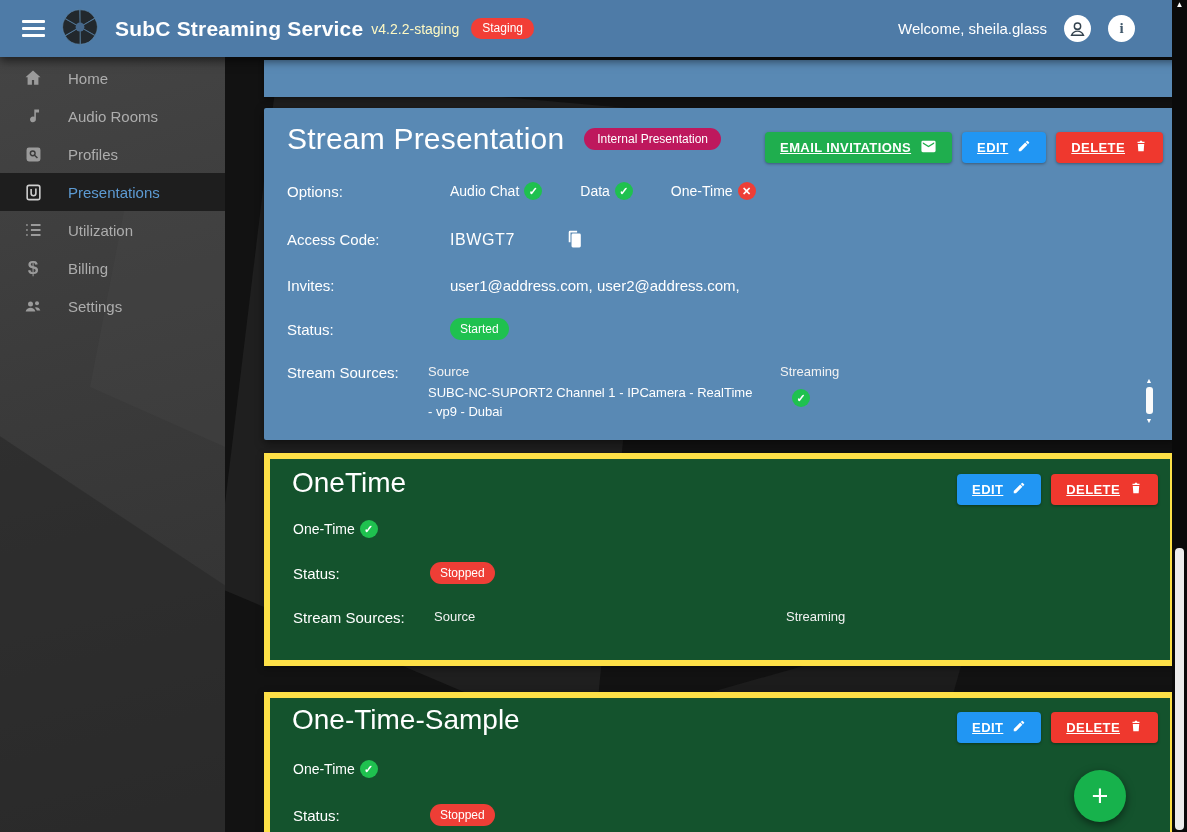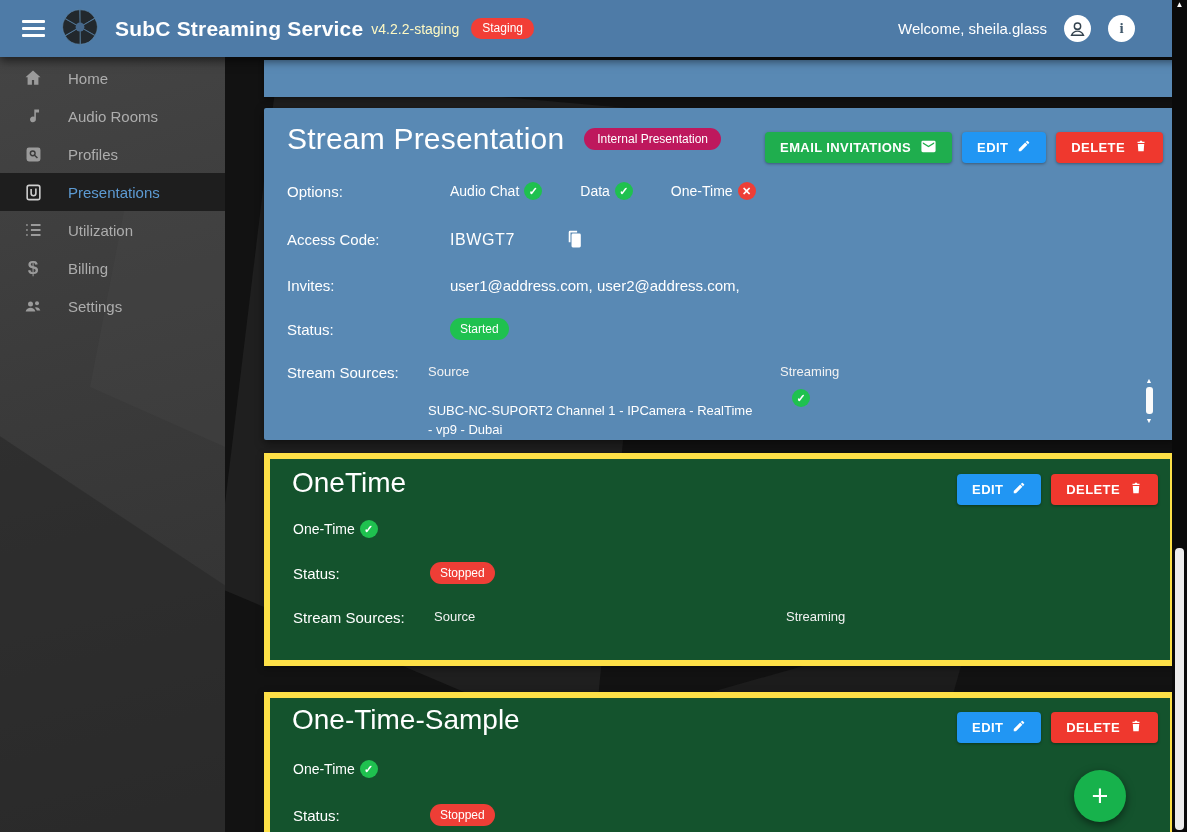--- a/index.html
+++ b/index.html
@@ -54,40 +54,40 @@
 
   .card-stream { top:51px; height:332px; background:#5989b4; border-radius:2px;
                  box-shadow:0 3px 8px rgba(0,0,0,.5); }
   .title-row { position:absolute; left:23px; top:14px; display:flex; align-items:center; }
   .card-title-lg { font-size:30px; font-weight:500; letter-spacing:.2px; }
   .badge-orange { margin-left:20px; background:#be185d; font-size:12px; padding:4px 13px;
                   border-radius:12px; white-space:nowrap; }
   .btn-row { position:absolute; top:24px; right:13px; display:flex; gap:10px; }
   .btn { height:31px; border:none; border-radius:4px; color:#fff; font-weight:700; font-size:13px;
          letter-spacing:.4px; display:inline-flex; align-items:center; gap:9px; padding:0 15px;
-         cursor:pointer; font-family:inherit; box-shadow:0 1px 3px rgba(0,0,0,.35); }
+         cursor:pointer; font-family:inherit; box-shadow:0 1px 3px rgba(0,0,0,.35);text-decoration:underline; }
   .btn-green { background:#1fae4e; } .btn-blue { background:#2196f3; } .btn-red { background:#ef382e; }
 
   .row { position:absolute; left:23px; display:flex; align-items:center; font-size:15px;gap:22px; }
   .row .lbl { width:141px; flex:none; }
   .r-options { top:74px; } .r-access { top:121px; } .r-invites { top:169px; } .r-status { top:210px; }
   .opt { display:inline-flex; align-items:center; margin-right:16px; font-size:14px; }
   .chk { width:18px; height:18px; border-radius:50%; display:grid; place-items:center;
          font-size:11px; font-weight:700; color:#fff; margin-left:5px; flex:none; }
   .chk-yes { background:#1fc14f; } .chk-no { background:#ee3e36; }
   .access-code { font-size:16px; letter-spacing:.6px; }
   .copy-btn { margin-left:27px; cursor:pointer; display:grid; place-items:center; }
   .pill { font-size:12px; padding:4px 10px; border-radius:11px; color:#fff; }
   .pill-green { background:#1fc14f; } .pill-red { background:#ee3e36; }
 
   .sources-row { position:absolute; left:23px; top:256px; display:flex; align-items:flex-start; }
   .sources-row .lbl { width:141px; flex:none; font-size:15px; }
   .src-col { width:352px; font-size:13px; }
   .col-head { font-size:13px; color:#f2f2f2; }
-  .src-name { margin-top:23px; line-height:1.45; width:332px; }
+  .src-name { margin-top:5px; line-height:1.45; width:332px; }
   .stream-col { font-size:13px; }
   .stream-col .chk { margin:10px 0 0 12px; }
   .mini-scroll { position:absolute; right:21px; top:269px; width:12px; display:flex; flex-direction:column;
                  align-items:center; gap:3px; color:#fff; }
   .mini-scroll .arr { font-size:7px; line-height:1; cursor:pointer; }
   .mini-thumb { width:7px; height:27px; background:#fafafa; border-radius:3px; cursor:pointer; }
 
   .card-dark { background:#14532d; border:6px solid #fde047; box-shadow:0 2px 6px rgba(0,0,0,.5); }
   .card-onetime { top:396px; height:213px; }
   .card-sample { top:635px; height:245px; }

